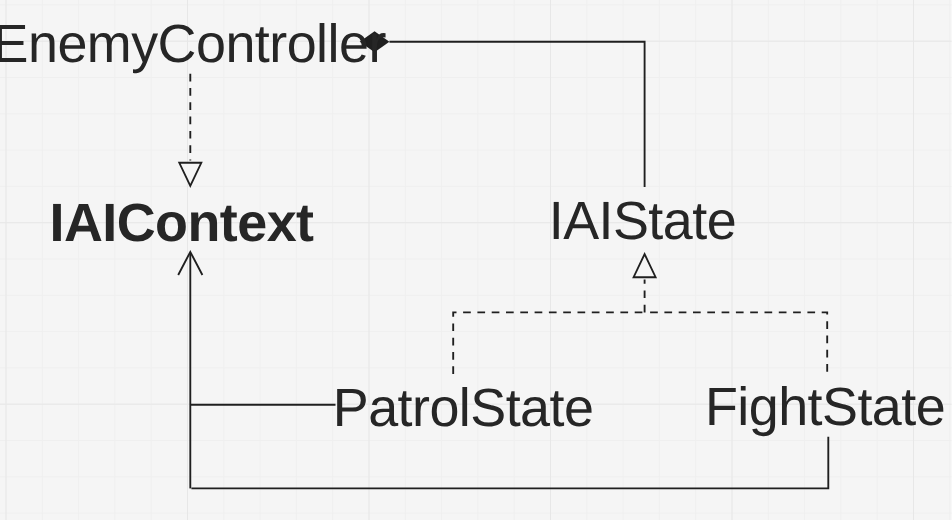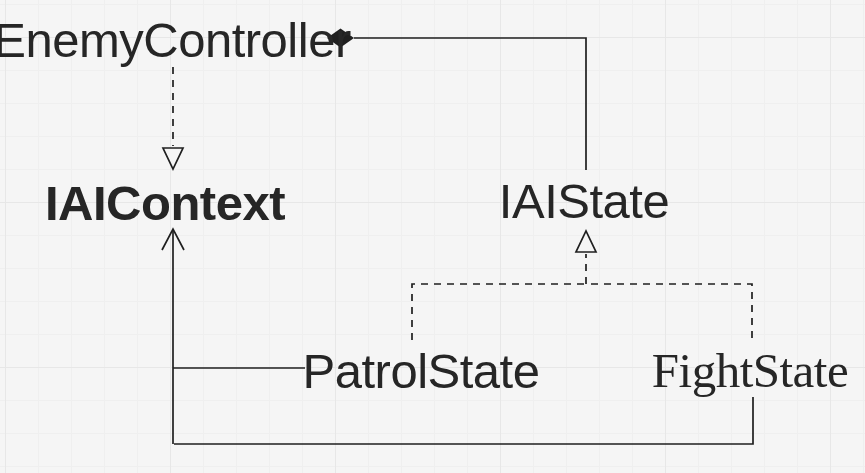--- a/index.html
+++ b/index.html
@@ -82,15 +82,15 @@
   </svg>
 
   <div class="label" style="left:172px; top:16px;">EnemyController</div>
 
   <div class="label" style="left:165px; top:179px;font-weight:bold;">IAIContext</div>
 
   <div class="label" style="left:584px; top:177px;">IAIState</div>
 
   <div class="label" style="left:409px; top:347px;margin-left:12px;">PatrolState</div>
 
-  <div class="label" style="left:750px; top:346px;font-family:Liberation Serif, serif;">FightState</div>
+  <div class="label" style="left:750px; top:346px;">FightState</div>
 
 </div>
 
 </body></html>

